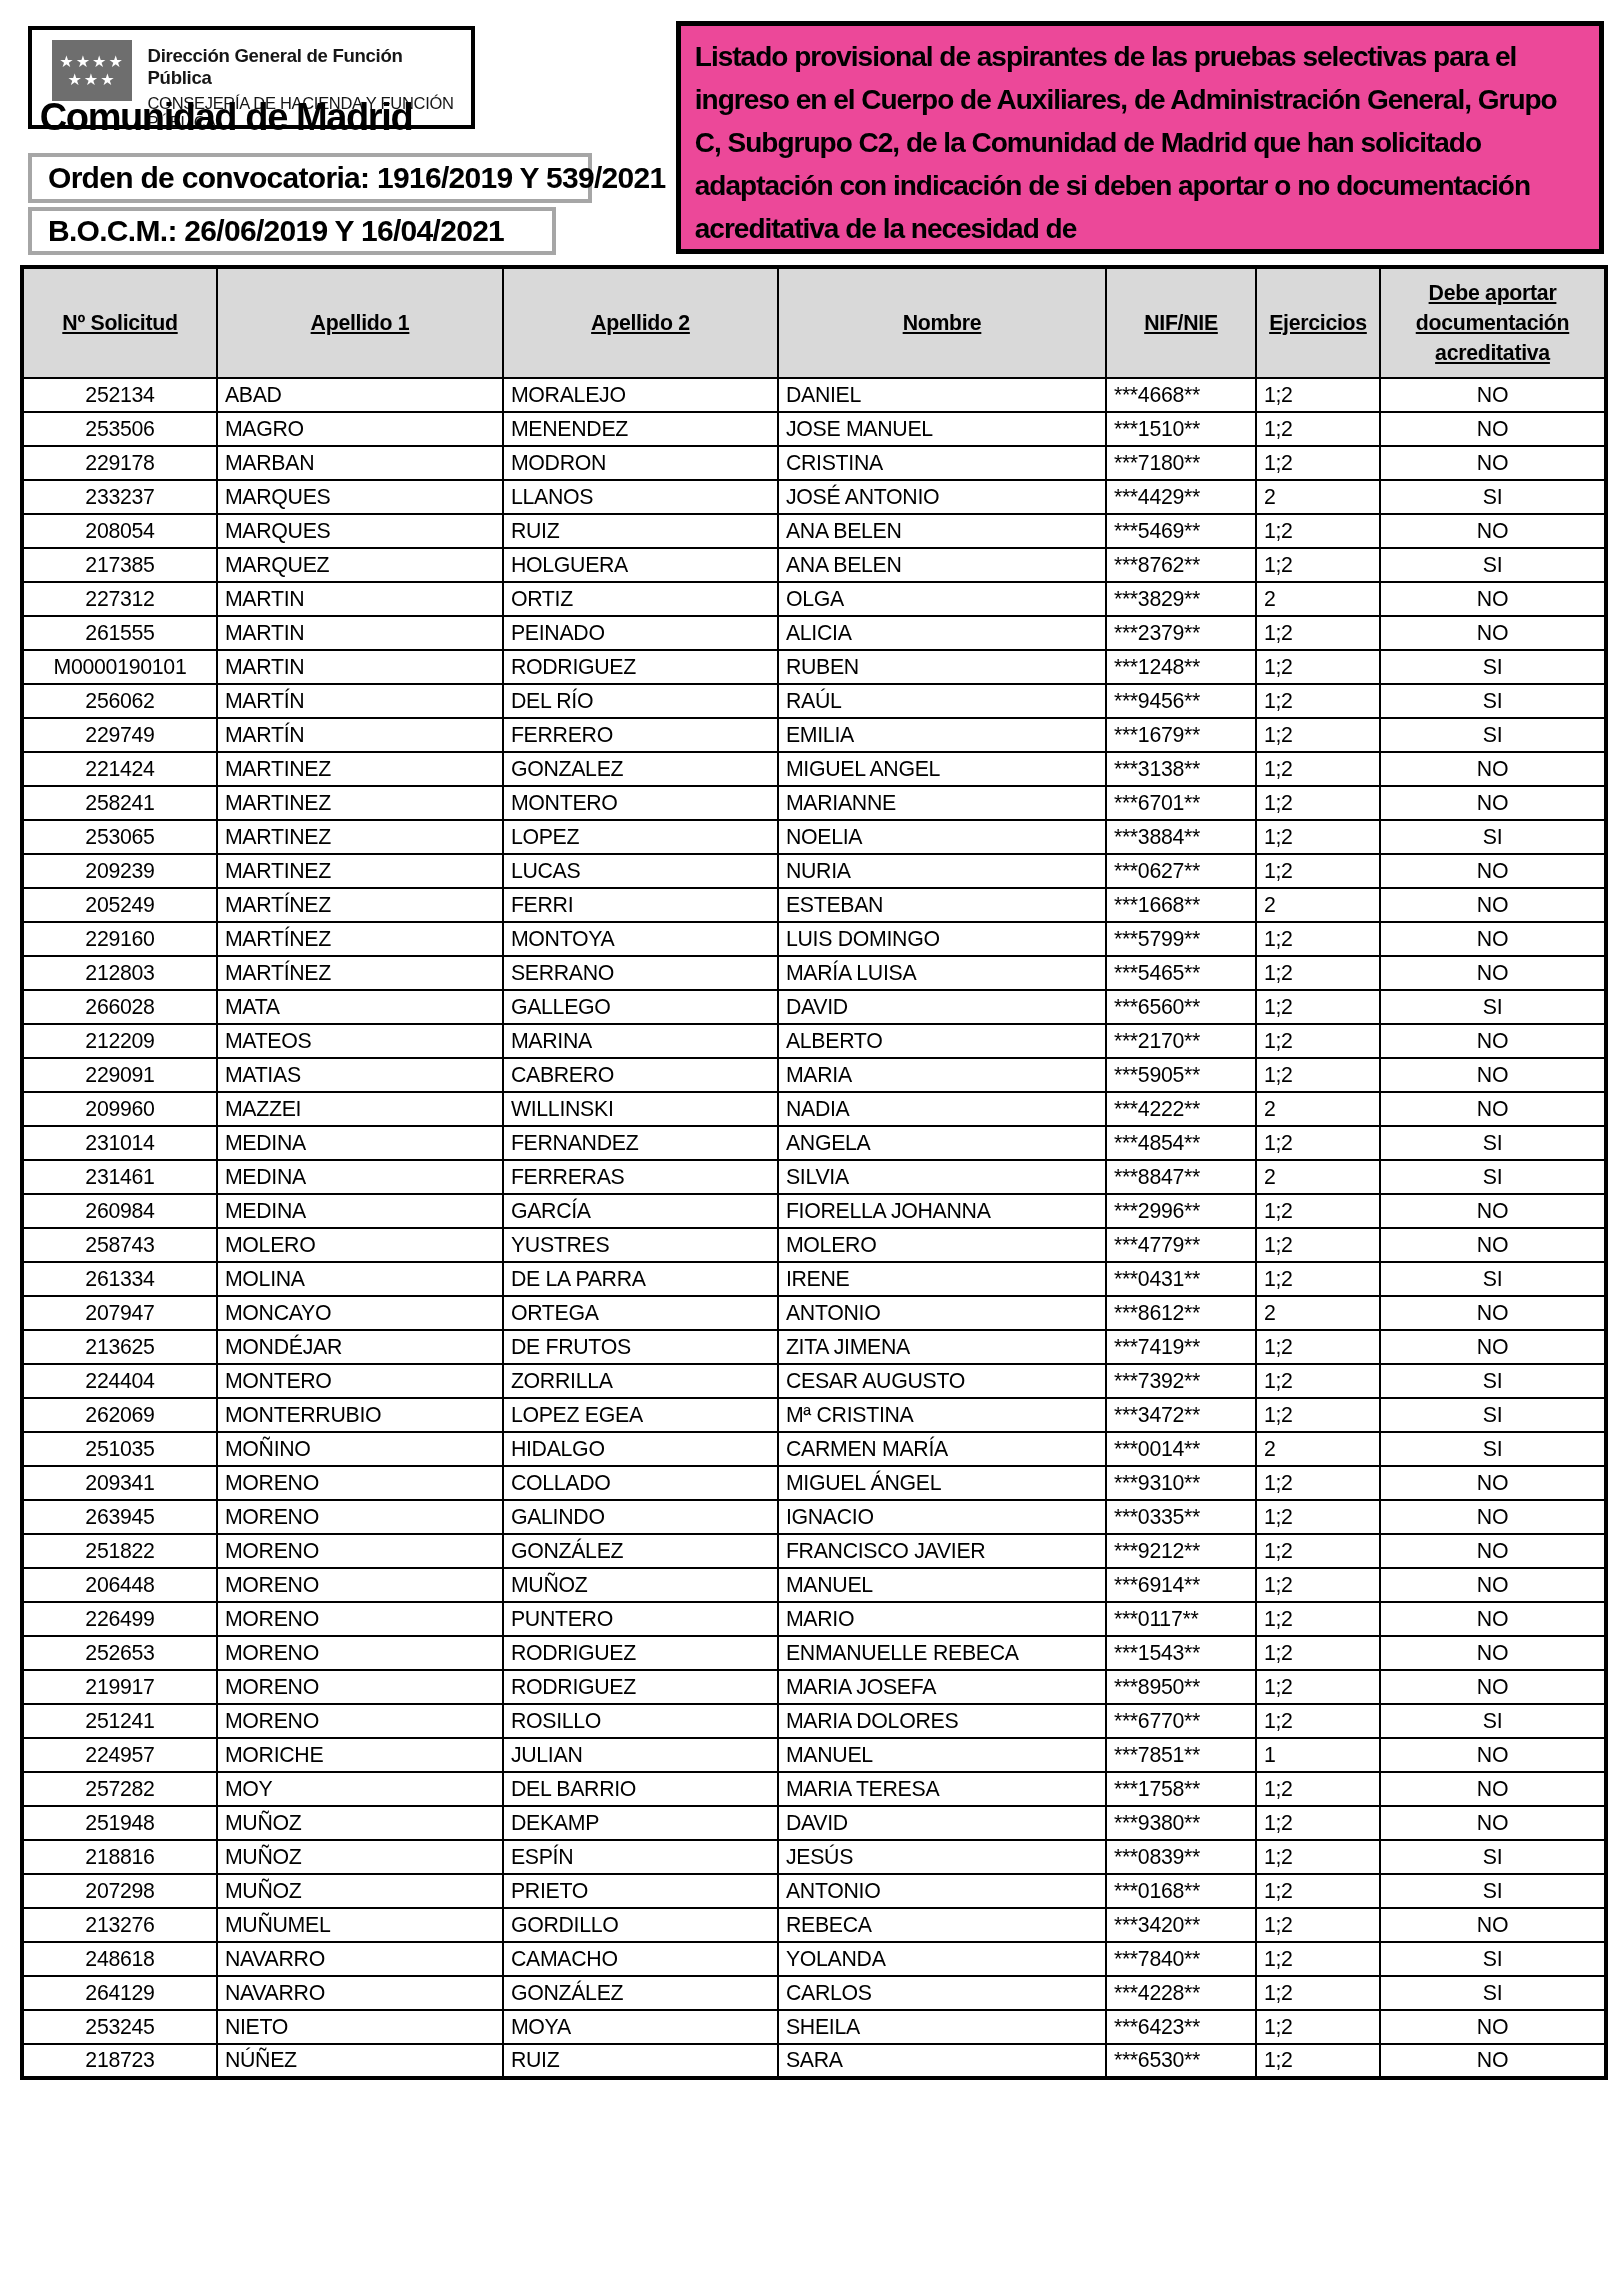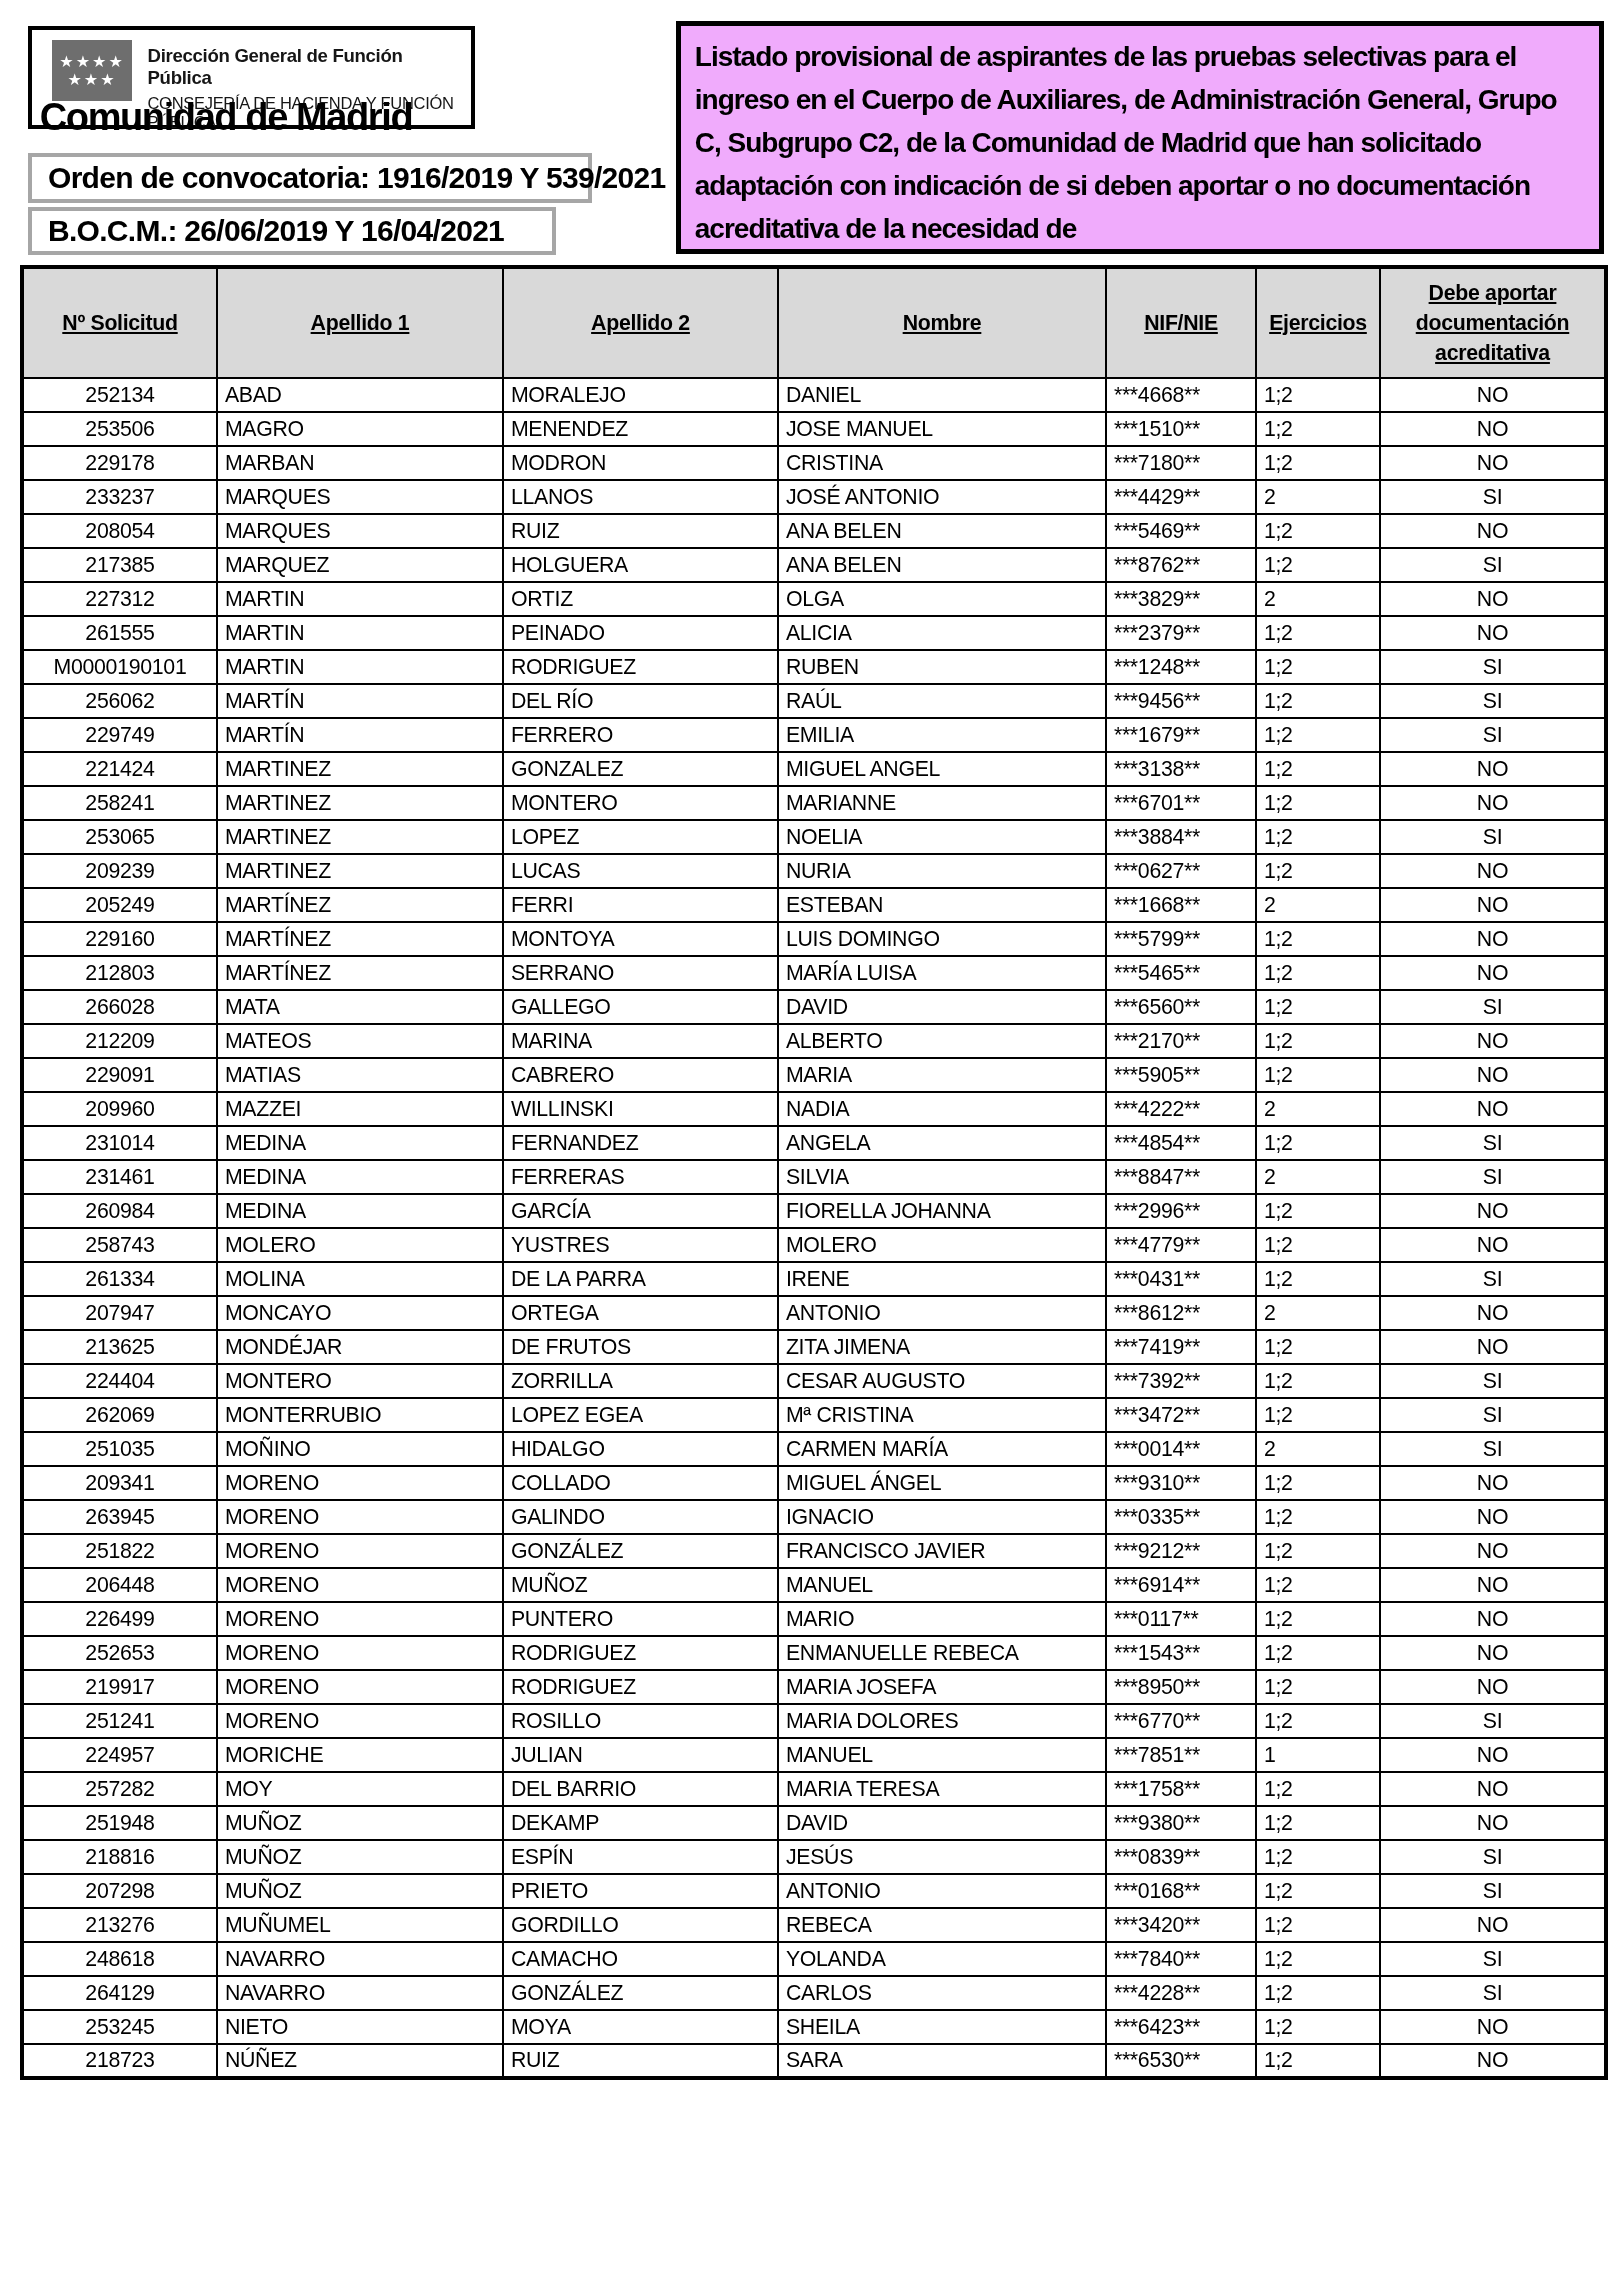--- a/index.html
+++ b/index.html
@@ -28,21 +28,21 @@
   .gray-box{
     position:absolute;left:27.5px;box-sizing:border-box;border:4.1px solid #a6a6a6;
     display:flex;align-items:center;padding-left:16.5px;
     font-size:30px;font-weight:bold;letter-spacing:-0.7px;background:#fff;white-space:nowrap;
   }
   .orden-box{top:153px;width:564px;height:50px;}
   .bocm-box{top:207px;width:528px;height:48px;}
   
   .title-box{
     position:absolute;left:676px;top:20.6px;width:928px;height:233px;
-    border:5.5px solid #000;box-sizing:border-box;background:#f0abfc;
+    border:5.5px solid #000;box-sizing:border-box;background:#ec4899;
     padding:9.6px 13.8px;font-size:28px;font-weight:bold;line-height:43px;
     letter-spacing:-1px;overflow:hidden;
   }
   
   table.roster{
     position:absolute;left:20px;top:265px;width:1584px;
     border-collapse:collapse;table-layout:fixed;
     border:4.8px solid #000;
   }
   .roster th,.roster td{

